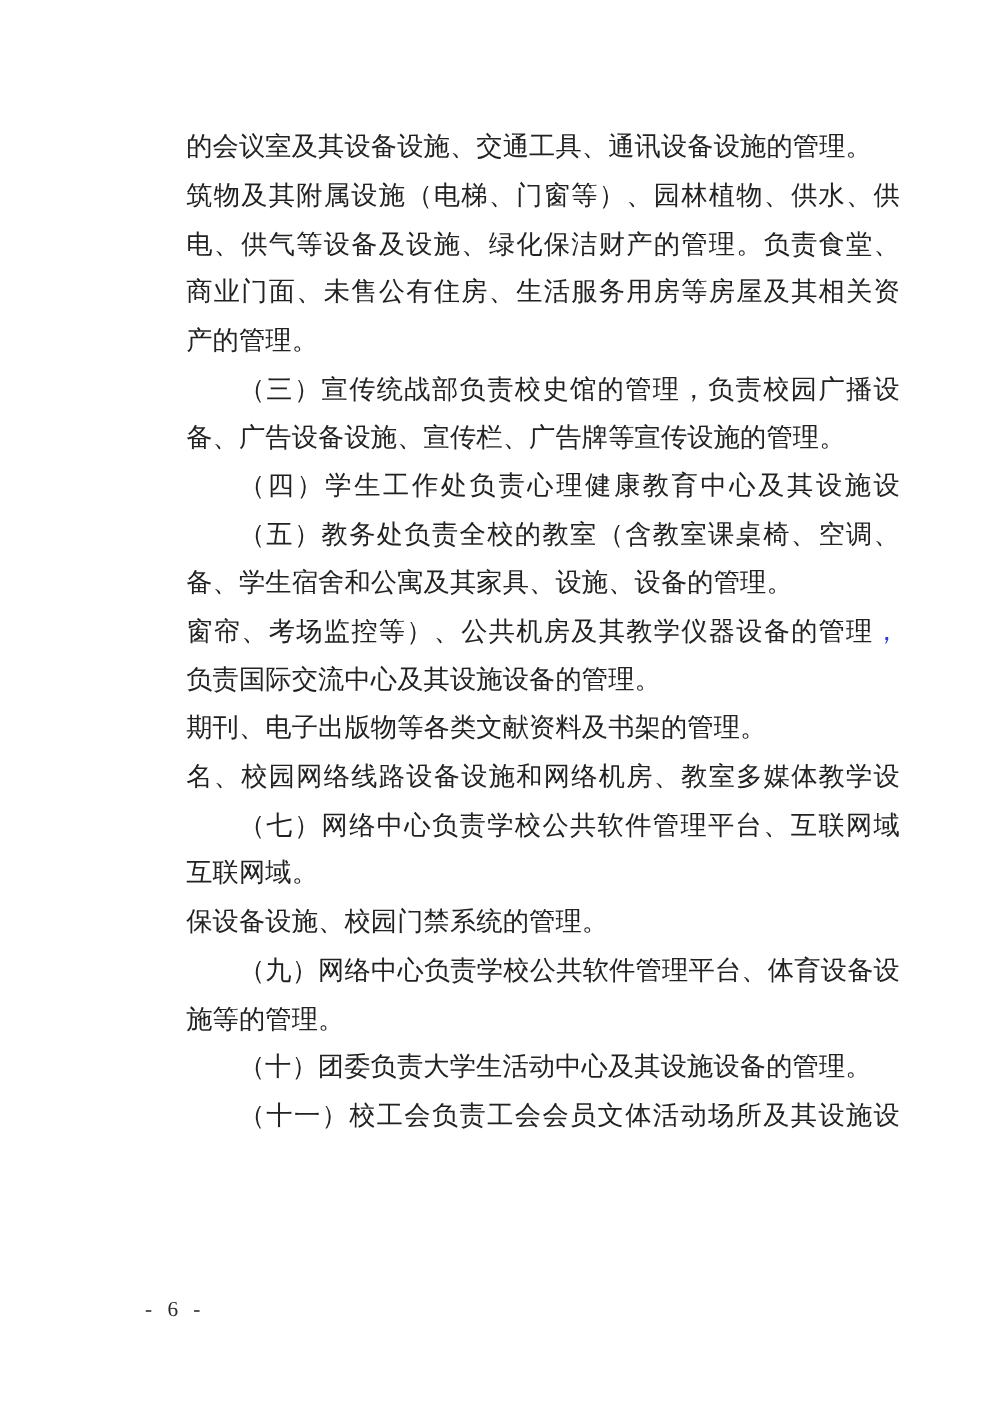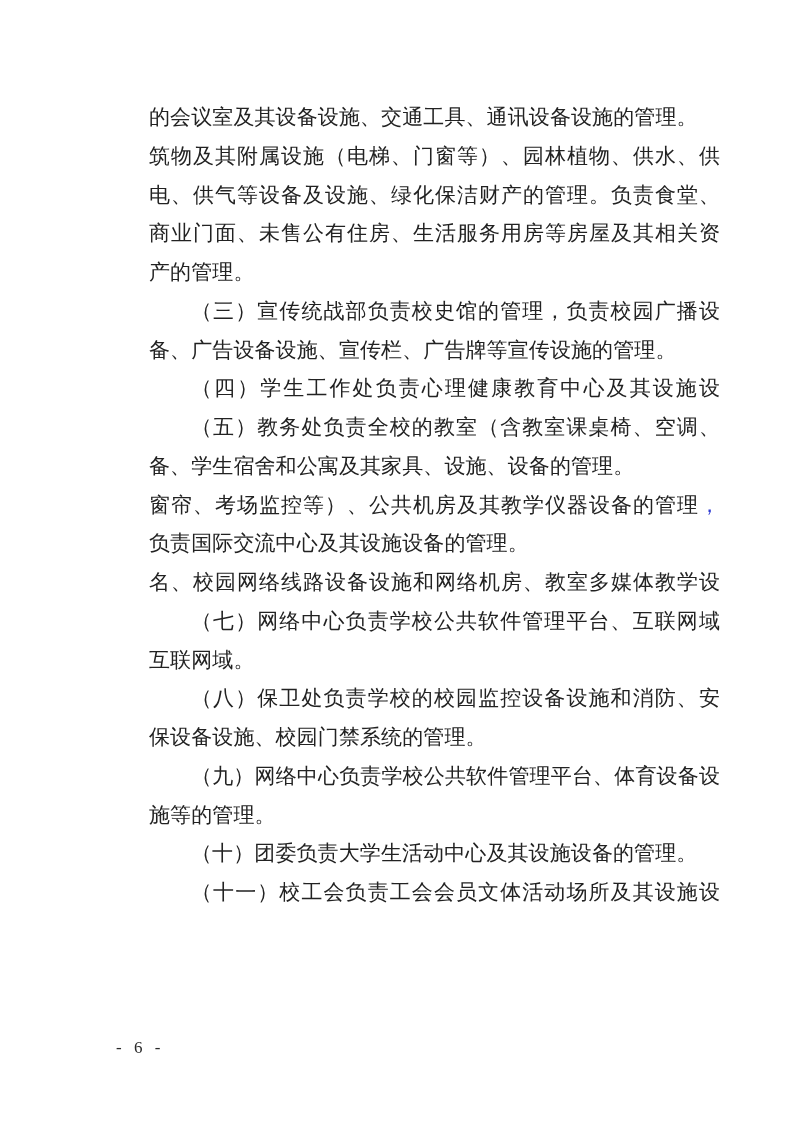--- a/index.html
+++ b/index.html
@@ -63,24 +63,24 @@
       <div class="line fill"><span class="seg">电、供气等设备及设施、绿化保洁财产的管理。负责食堂、</span></div>
       <div class="line fill"><span class="seg">商业门面、未售公有住房、生活服务用房等房屋及其相关资</span></div>
       <div class="line"><span class="seg">产的管理。</span></div>
       <div class="line fill indent"><span class="seg">（三）宣传统战部负责校史馆的管理，负责校园广播设</span></div>
       <div class="line"><span class="seg">备、广告设备设施、宣传栏、广告牌等宣传设施的管理。</span></div>
       <div class="line fill indent"><span class="seg">（四）学生工作处负责心理健康教育中心及其设施设</span></div>
       <div class="line fill indent"><span class="seg">（五）教务处负责全校的教室（含教室课桌椅、空调、</span></div>
       <div class="line"><span class="seg">备、学生宿舍和公寓及其家具、设施、设备的管理。</span></div>
       <div class="line fill"><span class="seg">窗帘、考场监控等）、公共机房及其教学仪器设备的管理</span><span class="seg blue">，</span></div>
       <div class="line"><span class="seg">负责国际交流中心及其设施设备的管理。</span></div>
+      <div class="line"><span class="seg">期刊、电子出版物等各类文献资料及书架的管理。</span></div>
       <div class="line fill"><span class="seg">名、校园网络线路设备设施和网络机房、教室多媒体教学设</span></div>
       <div class="line fill indent"><span class="seg">（七）网络中心负责学校公共软件管理平台、互联网域</span></div>
       <div class="line"><span class="seg">互联网域。</span></div>
-      <div class="line fill indent"><span class="seg">（八）保卫处负责学校的校园监控设备设施和消防、安</span></div>
       <div class="line"><span class="seg">保设备设施、校园门禁系统的管理。</span></div>
       <div class="line fill indent"><span class="seg">（九）网络中心负责学校公共软件管理平台、体育设备设</span></div>
       <div class="line"><span class="seg">施等的管理。</span></div>
       <div class="line indent"><span class="seg">（十）团委负责大学生活动中心及其设施设备的管理。</span></div>
       <div class="line fill indent"><span class="seg">（十一）校工会负责工会会员文体活动场所及其设施设</span></div>
     </div>
   <div class="page-number">- 6 -</div>
 </div>
 
 </body></html>

